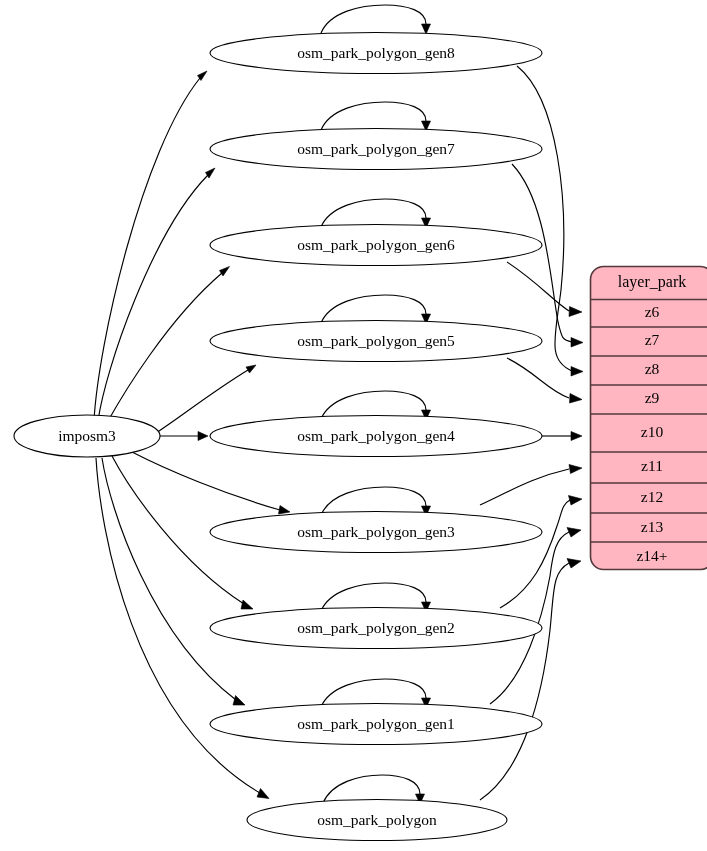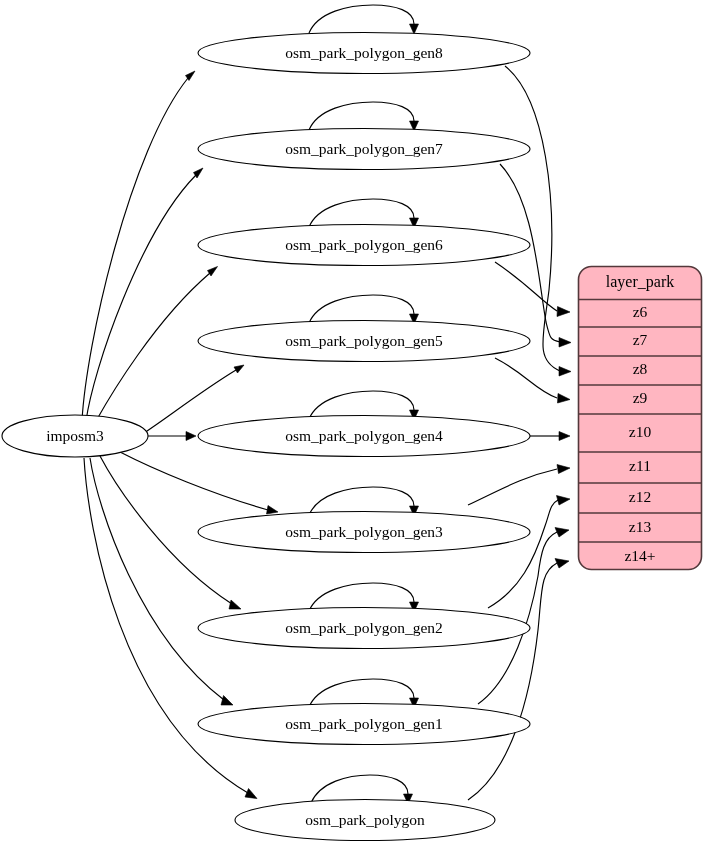--- a/index.html
+++ b/index.html
@@ -10,20 +10,21 @@
   body {
     width: 707px;
     height: 851px;
     font-family: "Liberation Serif", "DejaVu Serif", serif;
     overflow: hidden;
   }
   #diagram-root {
     position: relative;
     width: 571px;
     height: 851px;
+    margin-left: 12px;
   }
   svg#graph {
     display: block;
     width: 707px;
     height: 851px;
   }
   .node-ellipse {
     fill: #ffffff;
     stroke: #000000;
     stroke-width: 1.1;

